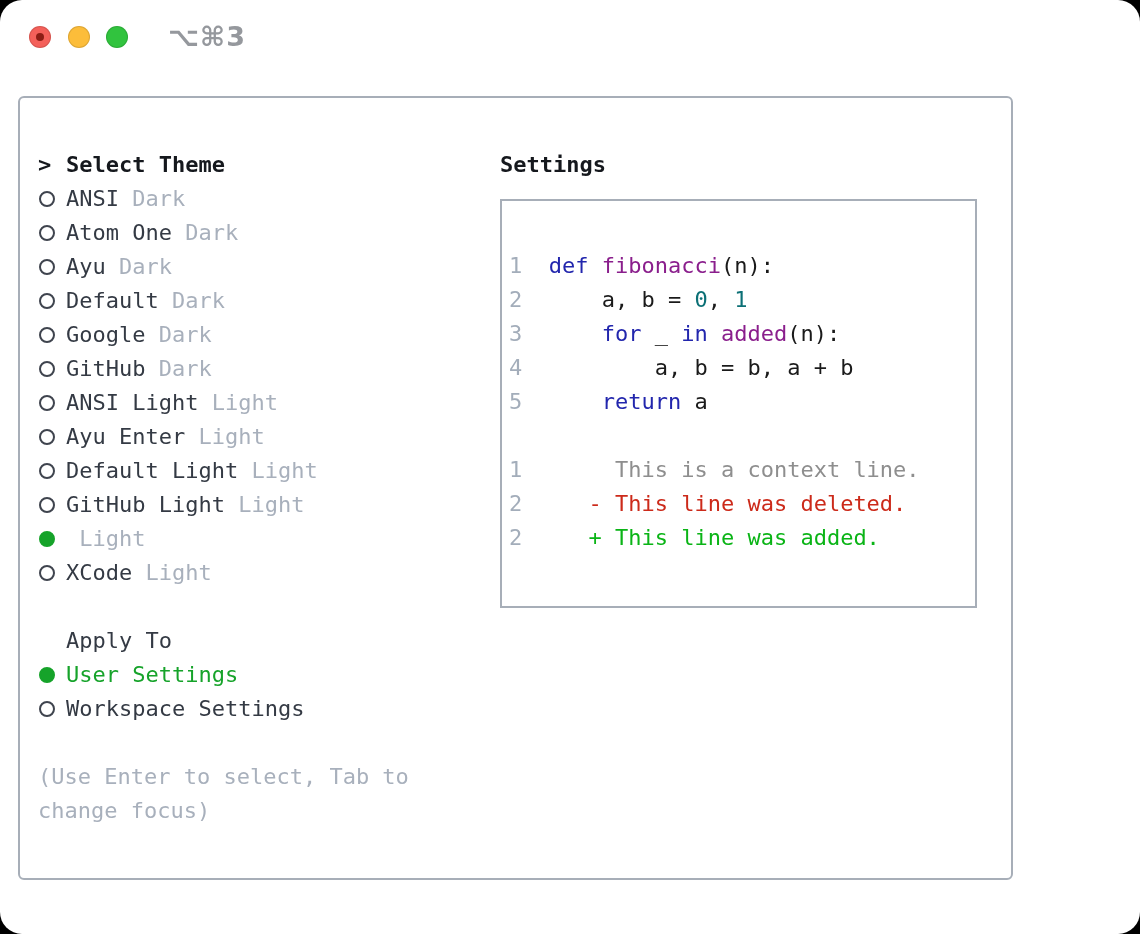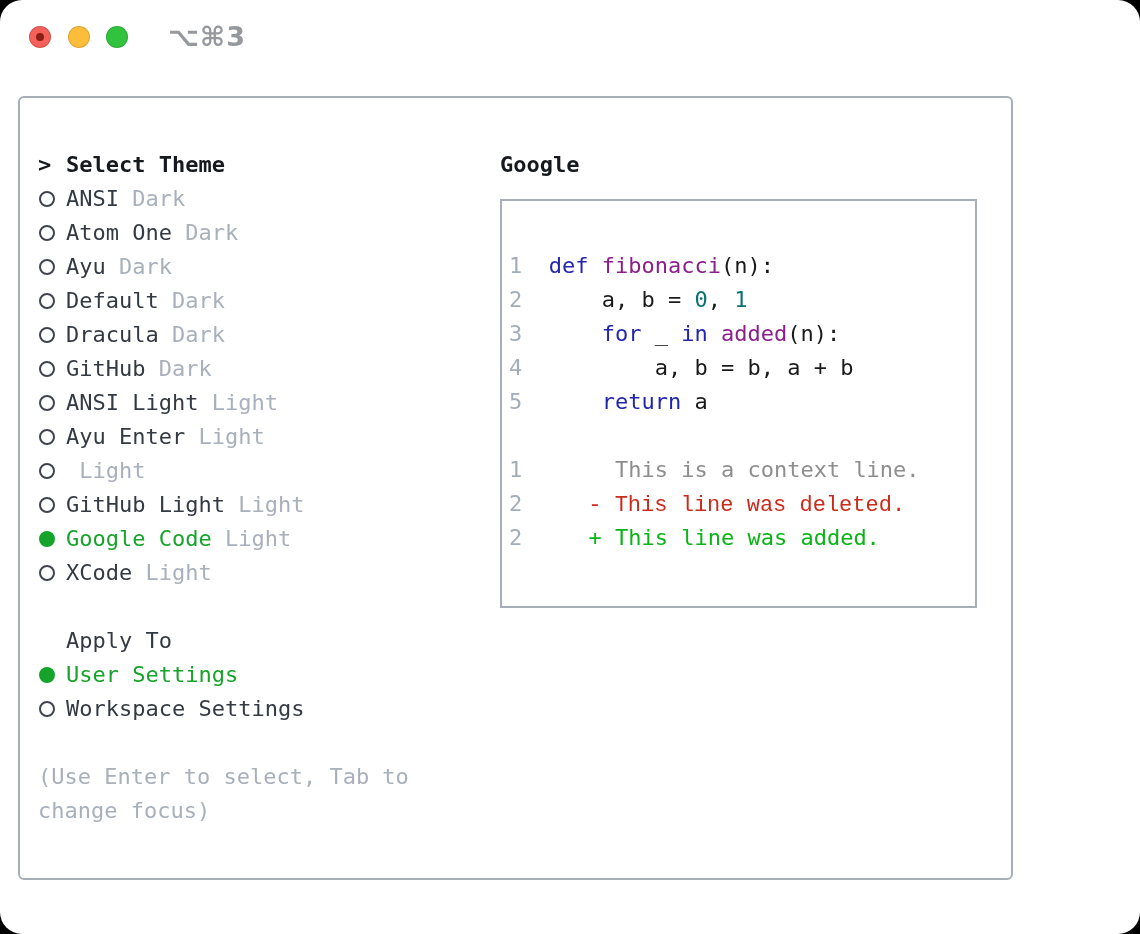--- a/index.html
+++ b/index.html
@@ -63,21 +63,21 @@
     border:2px solid var(--border);
     padding:48px 0 4px 7px;overflow:hidden;
   }
   .pline{height:34px;line-height:34px;font-size:22px;white-space:pre;}
   .c-plain{color:var(--code-plain);}
   .c-num{color:var(--linenum);}
   .c-kw{color:var(--kw);}
   .c-fn{color:var(--fn);}
   .c-lit{color:var(--lit);}
   .c-ctx{color:var(--ctx);}
-  .c-del{color:var(--del);font-family:Liberation Mono, monospace;}
+  .c-del{color:var(--del);}
   .c-add{color:var(--add);}
 </style>
 </head>
 <body>
 
 <div class="window">
 
   <div class="titlebar">
     <span class="tl red">
         <span class="dot"></span>
@@ -91,45 +91,45 @@
 
     <div class="col left-col">
       <div class="row">
         <span class="prefix cursor">&gt;</span><span class="hdr">Select Theme</span>
       </div>
       <div id="theme-items">
           <div class="row"><span class="prefix"><span class="radio"></span></span><span class="">ANSI</span><span class="variant"> Dark</span></div>
           <div class="row"><span class="prefix"><span class="radio"></span></span><span class="">Atom One</span><span class="variant"> Dark</span></div>
           <div class="row"><span class="prefix"><span class="radio"></span></span><span class="">Ayu</span><span class="variant"> Dark</span></div>
           <div class="row"><span class="prefix"><span class="radio"></span></span><span class="">Default</span><span class="variant"> Dark</span></div>
-          <div class="row"><span class="prefix"><span class="radio"></span></span><span class="">Dracula</span><span class="variant"> Dark</span></div>
+          <div class="row"><span class="prefix"><span class="radio"></span></span><span class="">Google</span><span class="variant"> Dark</span></div>
           <div class="row"><span class="prefix"><span class="radio"></span></span><span class="">GitHub</span><span class="variant"> Dark</span></div>
           <div class="row"><span class="prefix"><span class="radio"></span></span><span class="">ANSI Light</span><span class="variant"> Light</span></div>
           <div class="row"><span class="prefix"><span class="radio"></span></span><span class="">Ayu Enter</span><span class="variant"> Light</span></div>
-          <div class="row"><span class="prefix"><span class="radio"></span></span><span class="variant"> Light</span></div>
+          <div class="row"><span class="prefix"><span class="radio"></span></span><span class="">Default Light</span><span class="variant"> Light</span></div>
           <div class="row"><span class="prefix"><span class="radio"></span></span><span class="">GitHub Light</span><span class="variant"> Light</span></div>
-          <div class="row"><span class="prefix"><span class="radio sel"></span></span><span class="sel-text">Google Code</span><span class="variant"> Light</span></div>
+          <div class="row"><span class="prefix"><span class="radio sel"></span></span><span class="variant"> Light</span></div>
           <div class="row"><span class="prefix"><span class="radio"></span></span><span class="">XCode</span><span class="variant"> Light</span></div>
         </div>
       <div class="row blank"></div>
       <div class="row">
         <span class="prefix"></span><span>Apply To</span>
       </div>
       <div id="apply-items">
           <div class="row"><span class="prefix"><span class="radio sel"></span></span><span class="sel-text">User Settings</span></div>
           <div class="row"><span class="prefix"><span class="radio"></span></span><span class="">Workspace Settings</span></div>
         </div>
       <div class="row blank"></div>
       <div class="row help">(Use Enter to select, Tab to</div>
       <div class="row help">change focus)</div>
     </div>
 
     <div class="col right-col">
       <div class="row">
-        <span class="hdr">Google</span>
+        <span class="hdr">Settings</span>
       </div>
       <div class="preview-box">
         <div id="preview-lines">
             <div class="pline"><span class="c-num">1</span><span class="c-plain">  </span><span class="c-kw">def</span><span class="c-plain"> </span><span class="c-fn">fibonacci</span><span class="c-plain">(n):</span></div>
             <div class="pline"><span class="c-num">2</span><span class="c-plain">      a, b = </span><span class="c-lit">0</span><span class="c-plain">, </span><span class="c-lit">1</span></div>
             <div class="pline"><span class="c-num">3</span><span class="c-plain">      </span><span class="c-kw">for</span><span class="c-plain"> _ </span><span class="c-kw">in</span><span class="c-plain"> </span><span class="c-fn">added</span><span class="c-plain">(n):</span></div>
             <div class="pline"><span class="c-num">4</span><span class="c-plain">          a, b = b, a + b</span></div>
             <div class="pline"><span class="c-num">5</span><span class="c-plain">      </span><span class="c-kw">return</span><span class="c-plain"> a</span></div>
             <div class="pline"></div>
             <div class="pline"><span class="c-num">1</span><span class="c-ctx">       This is a context line.</span></div>

